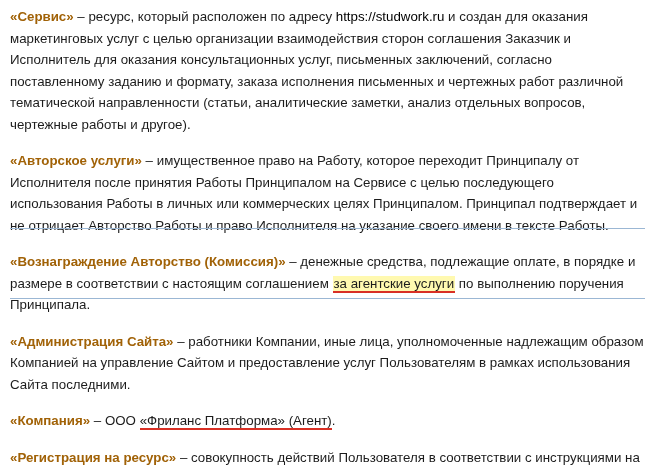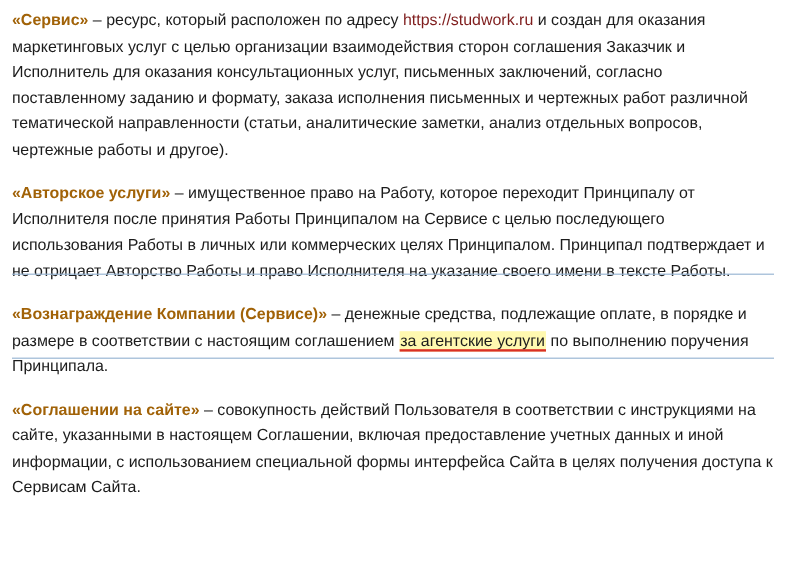--- a/index.html
+++ b/index.html
@@ -29,21 +29,21 @@
     color: #1c1c1c;
   }
   p.tight {
     margin-bottom: 15px;
   }
   .term {
     font-weight: bold;
     color: #a16207;
   }
   .link {
-    color: #7f1d1d;
+    color: #000000;
     text-decoration: none;
   }
   
   .hl {
     background: #fff9b0;
     padding: 0 1px;
   }
   .ul-red {
     border-bottom: 2px solid #d93025;
     padding-bottom: 0px;
@@ -71,25 +71,31 @@
 
   <p class="tight">
     <span class="term">«Сервис»</span><span> – </span><span>ресурс, который расположен по адресу </span><a class="link" href="#">https://studwork.ru</a><span> и создан для оказания маркетинговых услуг с целью организации взаимодействия сторон соглашения Заказчик и Исполнитель для оказания консультационных услуг, письменных заключений, согласно поставленному заданию и формату, заказа исполнения письменных и чертежных работ различной тематической направленности (статьи, аналитические заметки, анализ отдельных вопросов, чертежные работы и другое).</span>
   </p>
 
   <p class="tight">
     <span class="term">«Авторское услуги»</span><span> – </span><span>имущественное право на Работу, которое переходит Принципалу от Исполнителя после принятия Работы Принципалом на Сервисе с целью последующего использования Работы в личных или коммерческих целях Принципалом. Принципал подтверждает и не отрицает Авторство Работы и право Исполнителя на указание своего имени в тексте Работы.</span>
   </p>
 
   <p class="tight">
-    <span class="term">«Вознаграждение Компании (Сервисе)»</span><span> – </span><span>денежные средства, подлежащие оплате, в порядке и размере в соответствии с настоящим соглашением </span><span class="hl ul-red">за агентские услуги</span><span> по выполнению поручения Принципала.</span>
+    <span class="term">«Вознаграждение Авторство (Комиссия)»</span><span> – </span><span>денежные средства, подлежащие оплате, в порядке и размере в соответствии с настоящим соглашением </span><span class="hl ul-red">за агентские услуги</span><span> по выполнению поручения Принципала.</span>
   </p>
 
-
+  <p class="tight">
+    <span class="term">«Администрация Сайта»</span><span> – </span><span>работники Компании, иные лица, уполномоченные надлежащим образом Компанией на управление Сайтом и предоставление услуг Пользователям в рамках использования Сайта последними.</span>
+  </p>
 
   <p class="tight">
-    <span class="term">«Соглашении на сайте»</span><span> – </span><span>совокупность действий Пользователя в соответствии с инструкциями на сайте, указанными в настоящем Соглашении, включая предоставление учетных данных и иной информации, с использованием специальной формы интерфейса Сайта в целях получения доступа к Сервисам Сайта.</span>
+    <span class="term">«Компания»</span><span> – </span><span>ООО </span><span class="ul-red">«Фриланс Платформа» (Агент)</span><span>.</span>
+  </p>
+
+  <p class="tight">
+    <span class="term">«Регистрация на ресурс»</span><span> – </span><span>совокупность действий Пользователя в соответствии с инструкциями на сайте, указанными в настоящем Соглашении, включая предоставление учетных данных и иной информации, с использованием специальной формы интерфейса Сайта в целях получения доступа к Сервисам Сайта.</span>
   </p>
 
   <div class="rule rule-1"></div>
   <div class="rule rule-2"></div>
 
 </div>
 
 </body></html>

